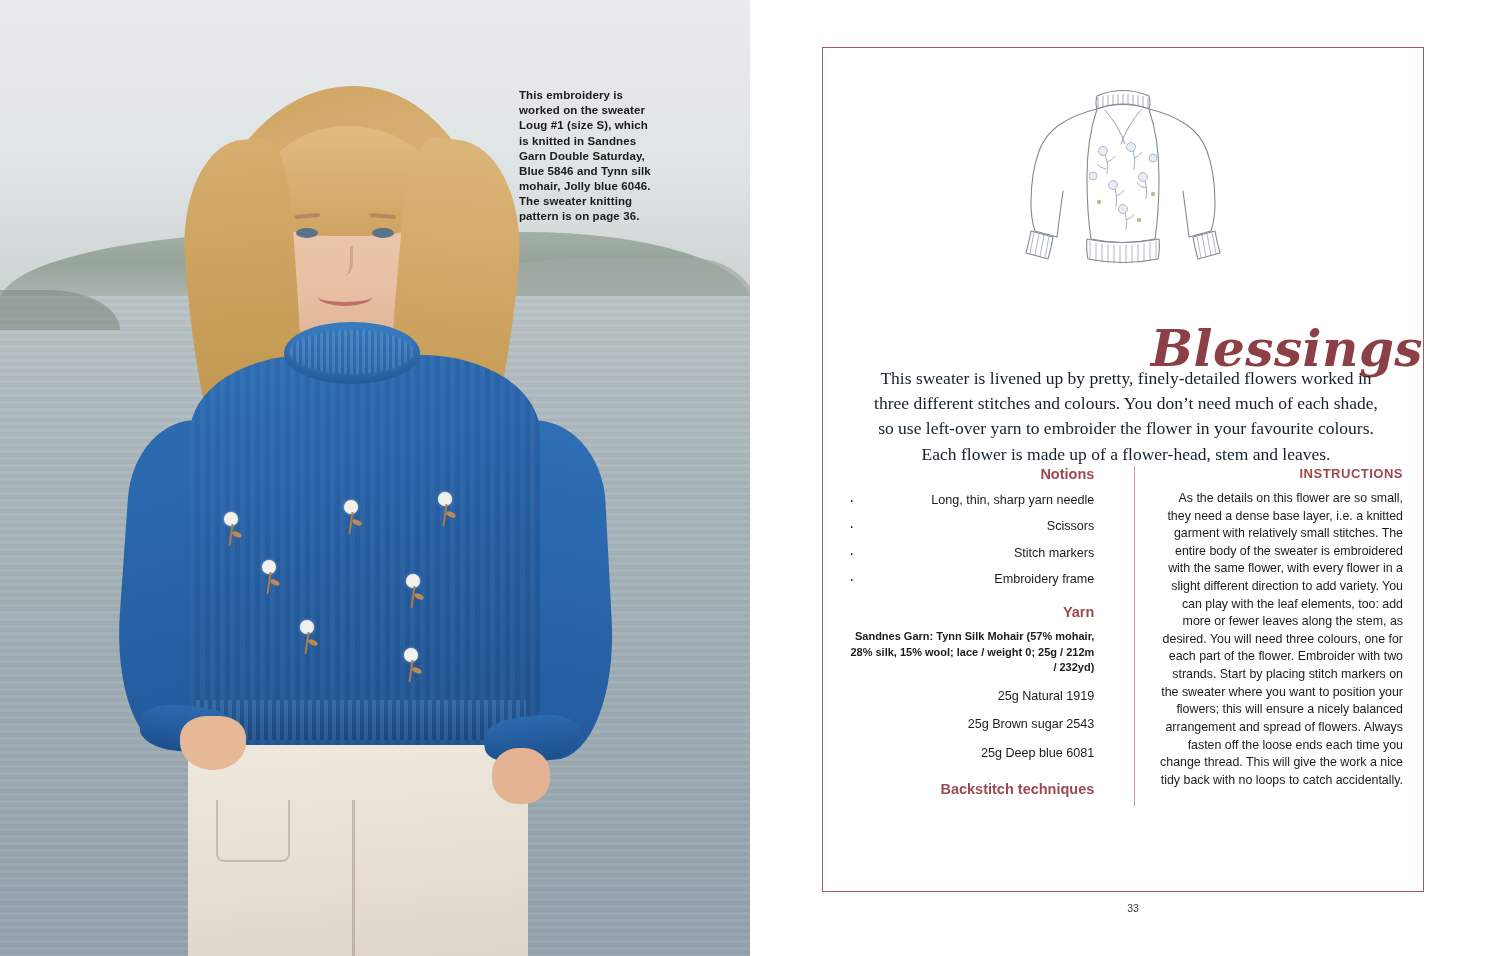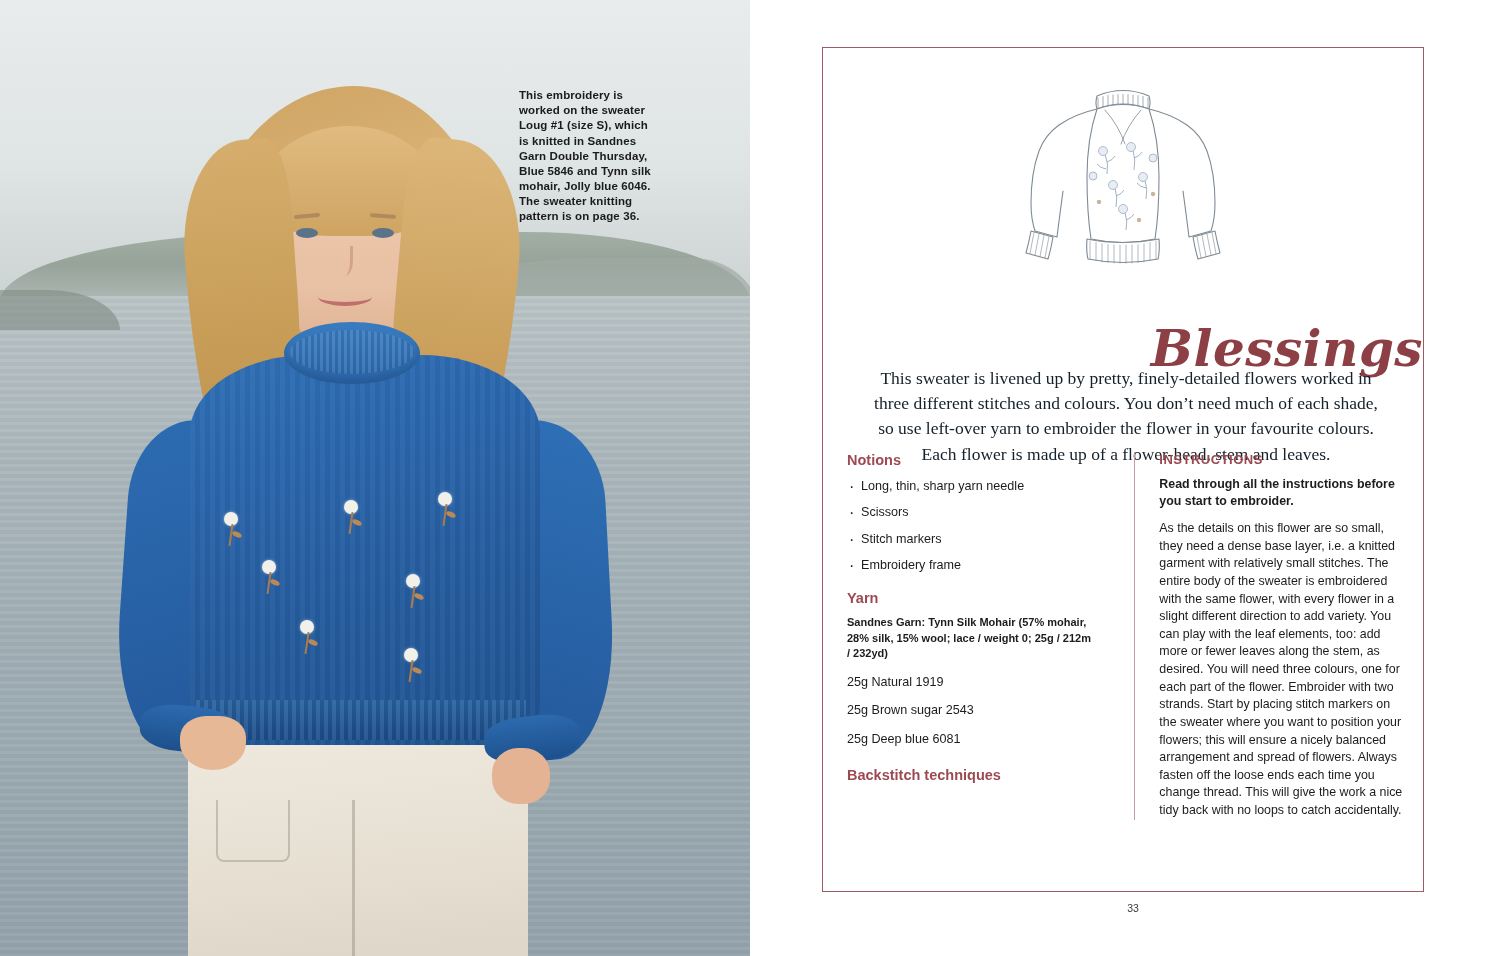--- a/index.html
+++ b/index.html
@@ -288,24 +288,25 @@
     text-align: center;
     font-family: "Liberation Serif", serif;
     font-size: 17.5px;
     line-height: 1.45;
     color: #14202a;
   }
 
   .cols {
     position: absolute;
     left: 24px;
-    top: 404px;
+    top: 418px;
     width: 556px;
     display: flex;
     gap: 40px;
+    text-align: right;
   }
   .col-left { width: 266px; }
   .col-right { width: 262px; border-left: 1px solid #c59aa2; padding-left: 24px; }
 
   .sec-head {
     color: #9c4a52;
     font-weight: 700;
     font-size: 14.5px;
     margin: 0 0 9px 0;
   }
@@ -437,21 +438,21 @@
           <div class="stem"></div>
           <div class="leaf"></div>
         </div>
       <div class="flower" style="left:438px; top:492px;">
           <div class="pet"></div>
           <div class="stem"></div>
           <div class="leaf"></div>
         </div>
     </div>
 
-    <div class="photo-caption">This embroidery is worked on the sweater Loug #1 (size S), which is knitted in Sandnes Garn Double Thursday, Blue 5846 and Tynn silk mohair, Jolly blue 6046. The sweater knitting pattern is on page 36.</div>
+    <div class="photo-caption">This embroidery is worked on the sweater Loug #1 (size S), which is knitted in Sandnes Garn Double Saturday, Blue 5846 and Tynn silk mohair, Jolly blue 6046. The sweater knitting pattern is on page 36.</div>
   </div>
 
   <div class="text-page">
     <div class="page-frame">
 
       <div class="illus">
         <svg viewBox="0 0 260 220" width="260" height="220" aria-hidden="true">
           <g fill="none" stroke="#7e8a93" stroke-width="1.1" stroke-linejoin="round" stroke-linecap="round">
 
             <path d="M104 26 q26 -11 52 0 q2 7 0 13 q-26 -10 -52 0 q-2 -6 0 -13z" fill="#ffffff"></path>
@@ -522,21 +523,20 @@
           <p class="yarn-bold">Sandnes Garn: Tynn Silk Mohair (57% mohair, 28% silk, 15% wool; lace / weight 0; 25g / 212m / 232yd)</p>
           <p class="yarn-line">25g Natural 1919</p>
           <p class="yarn-line">25g Brown sugar 2543</p>
           <p class="yarn-line">25g Deep blue 6081</p>
 
           <h2 class="sec-head" style="margin-top:18px;">Backstitch techniques</h2>
         </div>
 
         <div class="col-right">
           <h2 class="sec-head instr">INSTRUCTIONS</h2>
-          <p class="instr-lead">Read through all the instructions before you start to embroider.</p>
           <p class="instr-body">As the details on this flower are so small, they need a dense base layer, i.e. a knitted garment with relatively small stitches. The entire body of the sweater is embroidered with the same flower, with every flower in a slight different direction to add variety. You can play with the leaf elements, too: add more or fewer leaves along the stem, as desired. You will need three colours, one for each part of the flower. Embroider with two strands. Start by placing stitch markers on the sweater where you want to position your flowers; this will ensure a nicely balanced arrangement and spread of flowers. Always fasten off the loose ends each time you change thread. This will give the work a nice tidy back with no loops to catch accidentally.</p>
         </div>
 
       </div>
     </div>
 
     <div class="folio">33</div>
   </div>
 
 </div>

